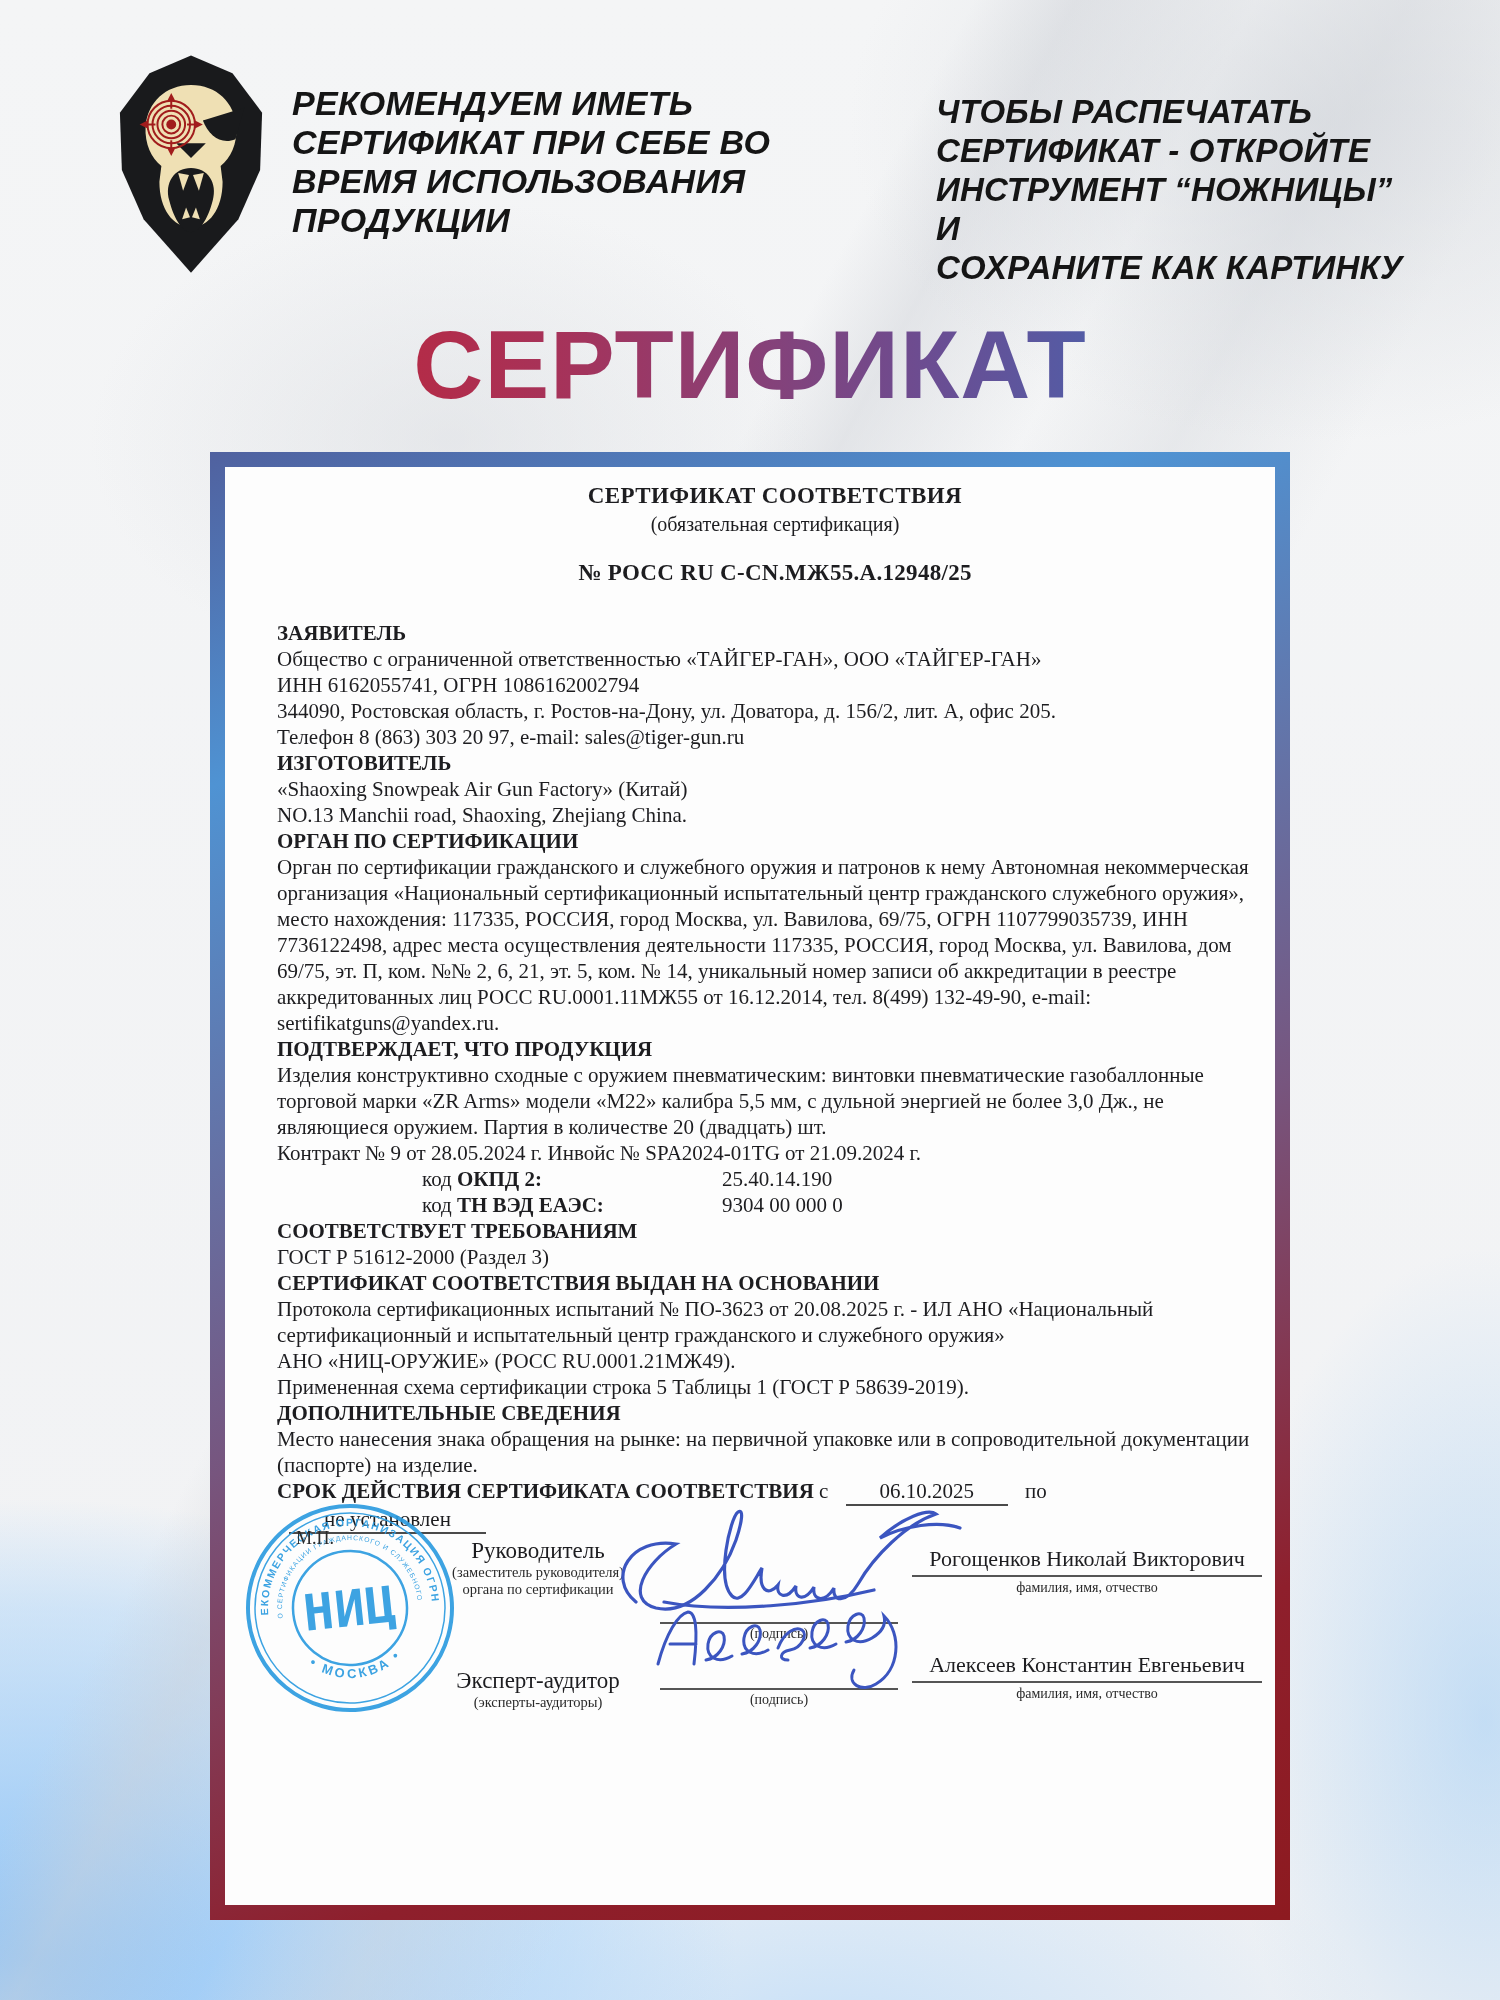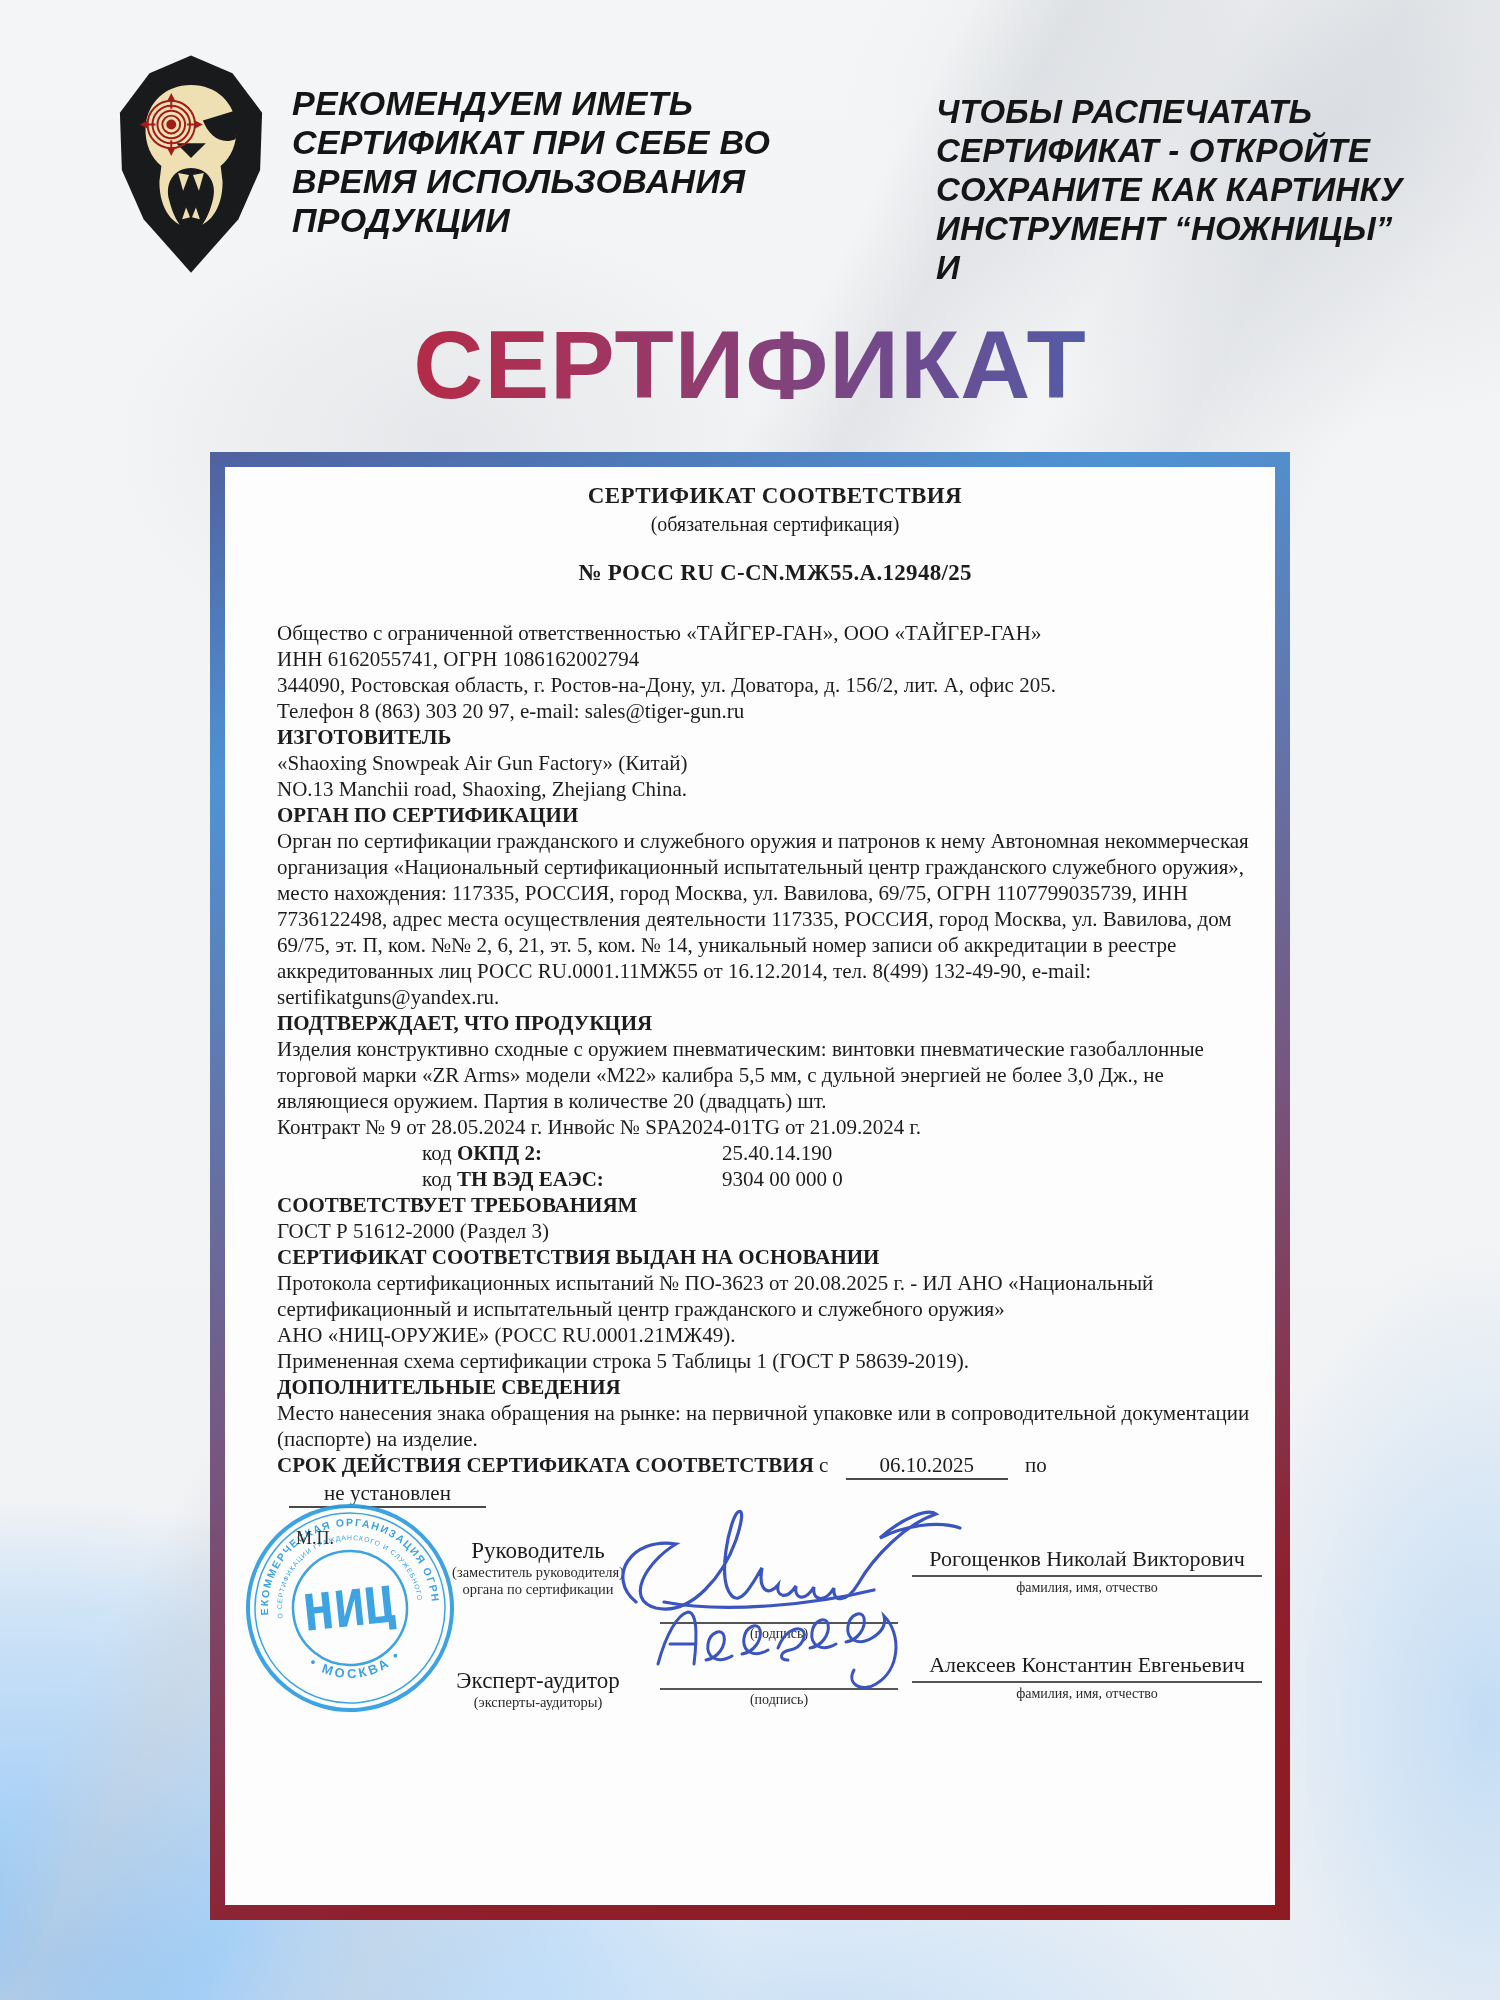--- a/index.html
+++ b/index.html
@@ -121,38 +121,39 @@
   <div class="note-left">
     <div>РЕКОМЕНДУЕМ ИМЕТЬ</div>
     <div>СЕРТИФИКАТ ПРИ СЕБЕ ВО</div>
     <div>ВРЕМЯ ИСПОЛЬЗОВАНИЯ</div>
     <div>ПРОДУКЦИИ</div>
   </div>
 
   <div class="note-right">
     <div>ЧТОБЫ РАСПЕЧАТАТЬ</div>
     <div>СЕРТИФИКАТ - ОТКРОЙТЕ</div>
+    <div>ИНСТРУМЕНТ “НОЖНИЦЫ” И</div>
     <div>СОХРАНИТЕ КАК КАРТИНКУ</div>
-    <div>ИНСТРУМЕНТ “НОЖНИЦЫ” И</div>
   </div>
 
   <div class="main-title">СЕРТИФИКАТ</div>
 
   <div class="cert-frame">
     <div class="cert-paper">
 
       <div class="doc-head">
         <div class="doc-title">СЕРТИФИКАТ СООТВЕТСТВИЯ</div>
         <div class="doc-sub">(обязательная сертификация)</div>
         <div class="doc-num">№ РОСС RU C-CN.МЖ55.А.12948/25</div>
       </div>
 
       <div class="body-text">
 
         <div class="sec">
+          <div class="sec-title">ЗАЯВИТЕЛЬ</div>
           <div>Общество с ограниченной ответственностью «ТАЙГЕР-ГАН», ООО «ТАЙГЕР-ГАН»</div>
           <div>ИНН 6162055741, ОГРН 1086162002794</div>
           <div>344090, Ростовская область, г. Ростов-на-Дону, ул. Доватора, д. 156/2, лит. А, офис 205.</div>
           <div>Телефон 8 (863) 303 20 97, e-mail: sales@tiger-gun.ru</div>
         </div>
 
         <div class="sec">
           <div class="sec-title">ИЗГОТОВИТЕЛЬ</div>
           <div>«Shaoxing Snowpeak Air Gun Factory» (Китай)</div>
           <div>NO.13 Manchii road, Shaoxing, Zhejiang China.</div>

